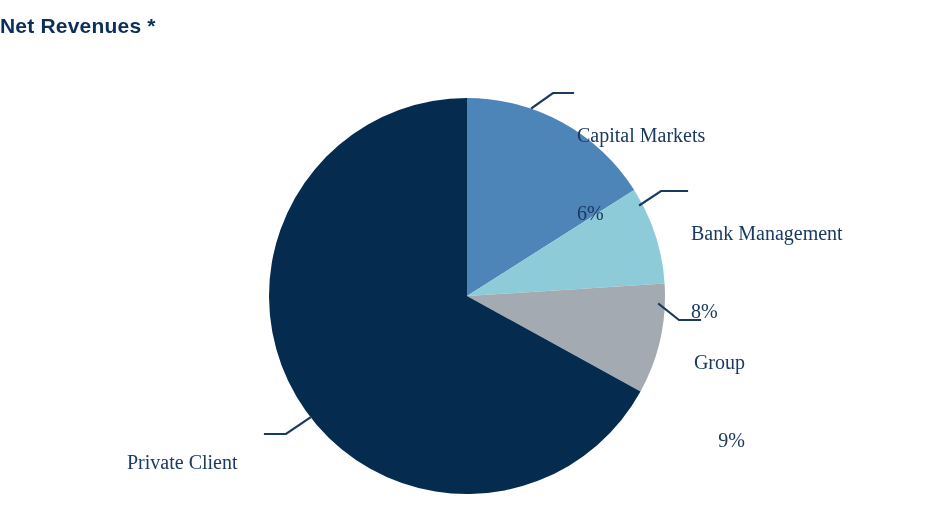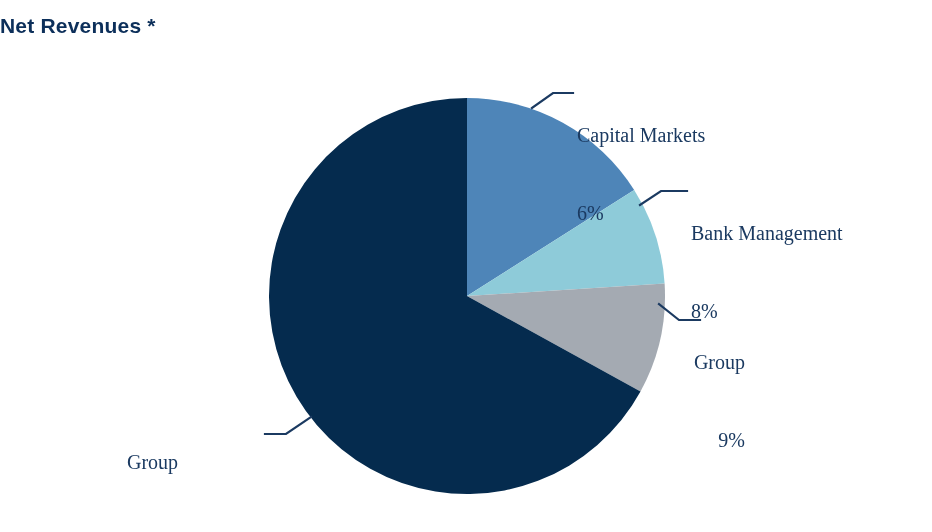--- a/index.html
+++ b/index.html
@@ -85,17 +85,18 @@
     <span class="label-name">Bank Management</span>
     <span class="label-value">8%</span>
   </div>
 
   <div class="slice-label" id="label-bank">
     <span class="label-name">Group</span>
     <span class="label-value">9%</span>
   </div>
 
   <div class="slice-label" id="label-private-client-group">
+    <span class="label-name">Private Client</span>
     <span class="label-name">Group</span>
     
   </div>
 
 </div>
 
 </body></html>

